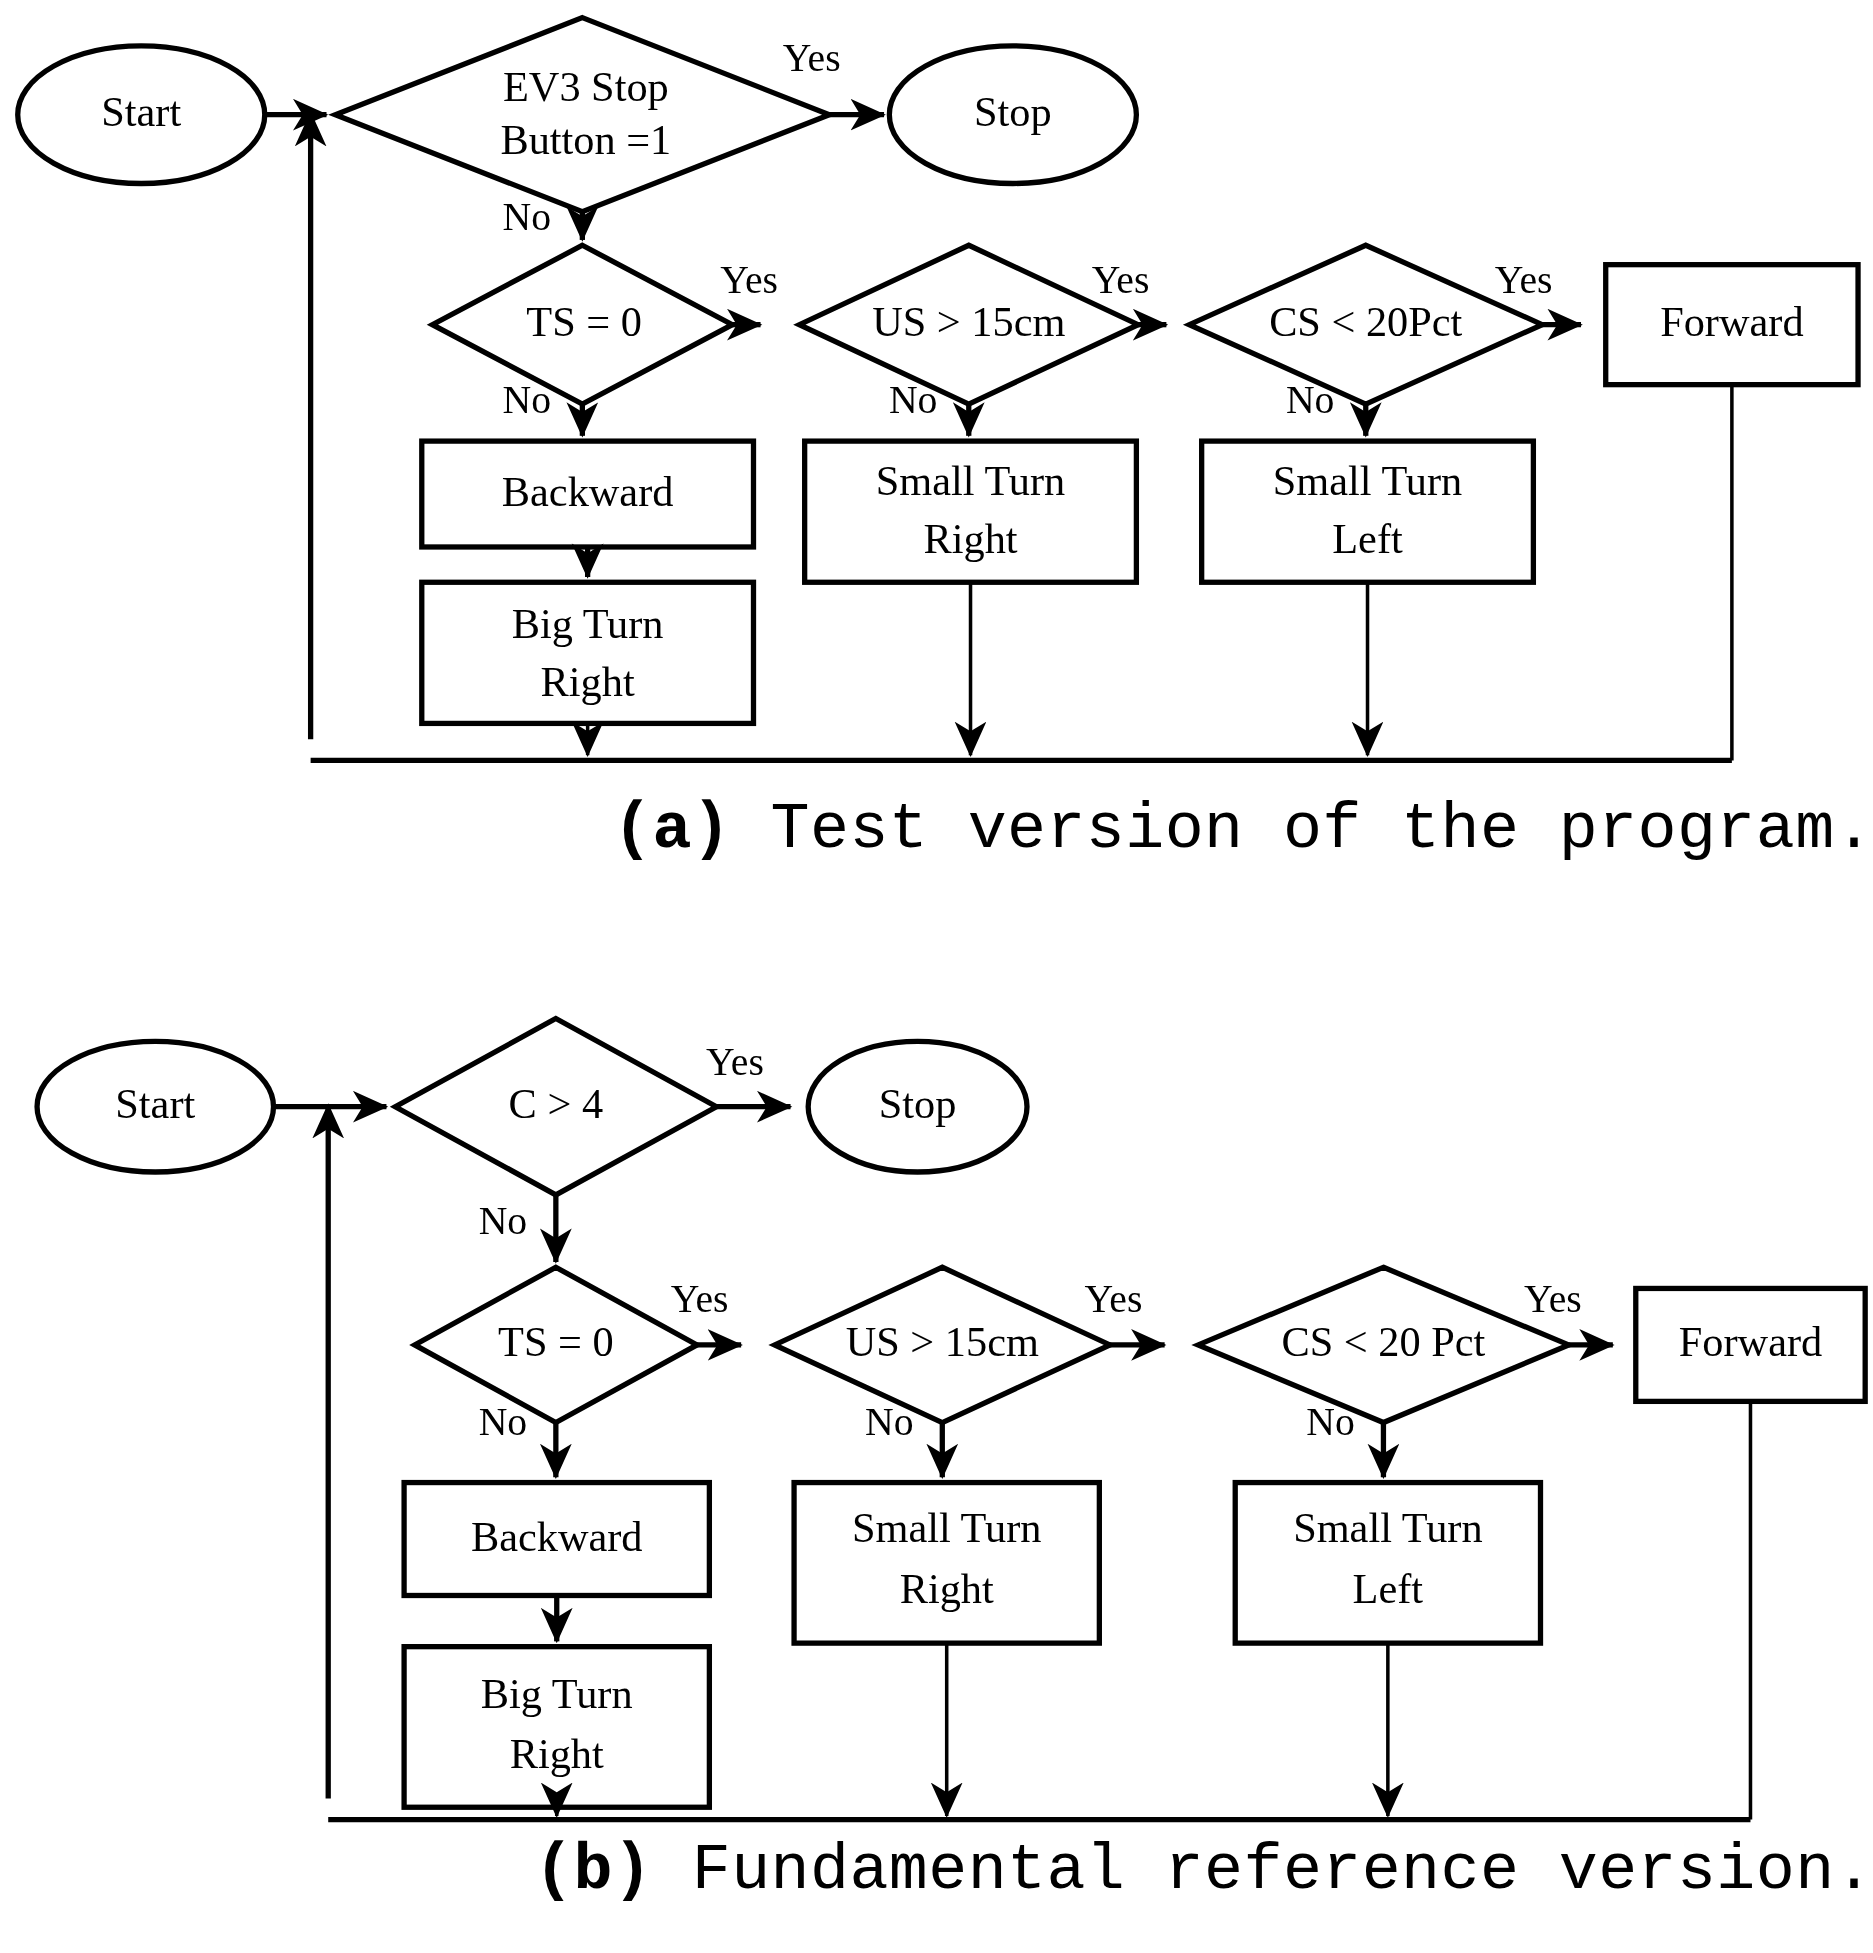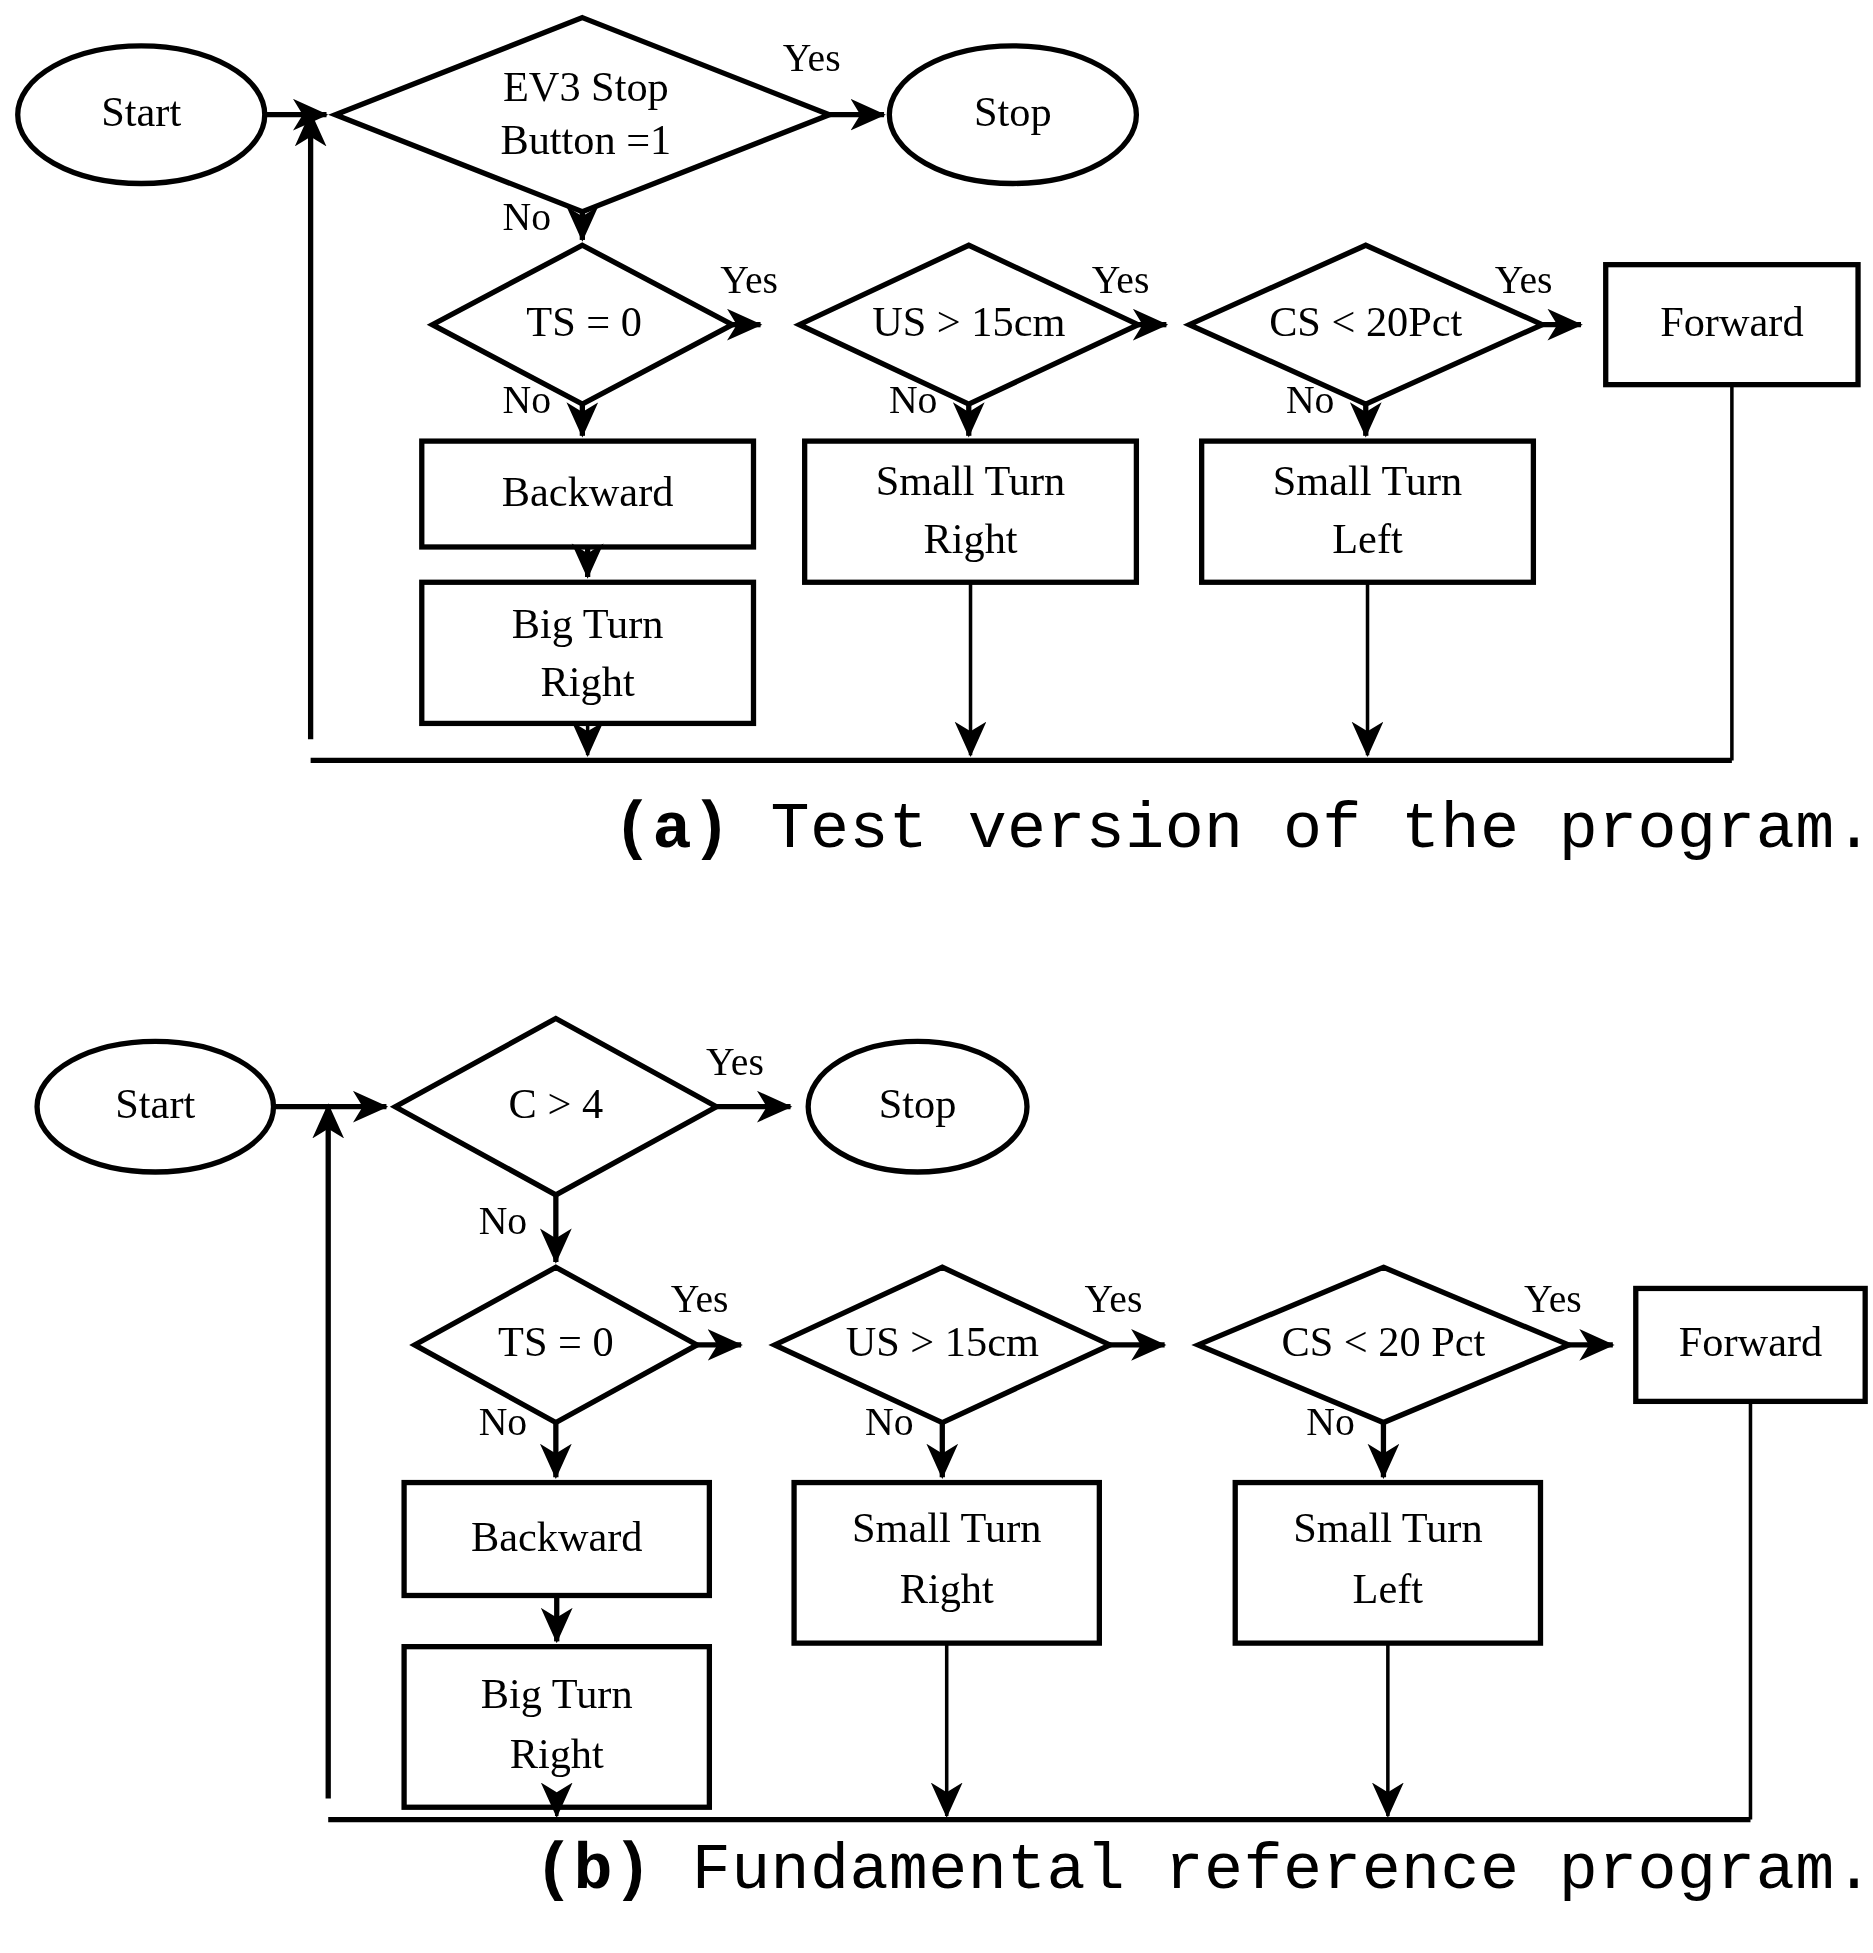--- a/index.html
+++ b/index.html
@@ -296,16 +296,16 @@
       <line class="conn-thin" x1="1073" y1="748" x2="1073" y2="944" marker-end="url(#ah-b-big)"></line>
 
       <line class="conn-thin" x1="1573" y1="748" x2="1573" y2="944" marker-end="url(#ah-b-big)"></line>
 
       <path class="conn-thin" d="M1984,474 L1984,948"></path>
 
       <line class="conn" x1="372" y1="948" x2="1984" y2="948"></line>
     </svg>
   </div>
 
-  <div class="caption" id="caption-b"><span class="tag">(b)</span><span> Fundamental reference program.</span></div>
+  <div class="caption" id="caption-b"><span class="tag">(b)</span><span> Fundamental reference version.</span></div>
 
 </div>
 
 
 </body></html>

